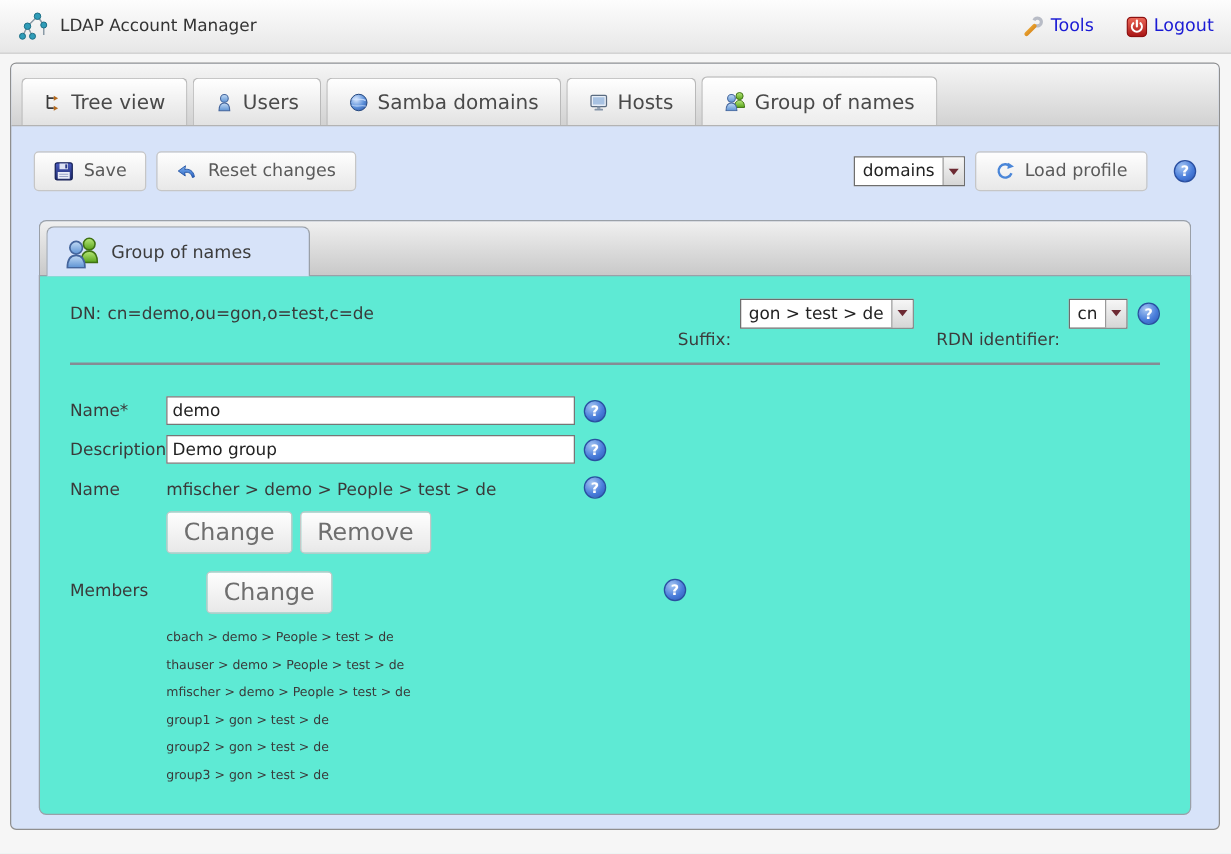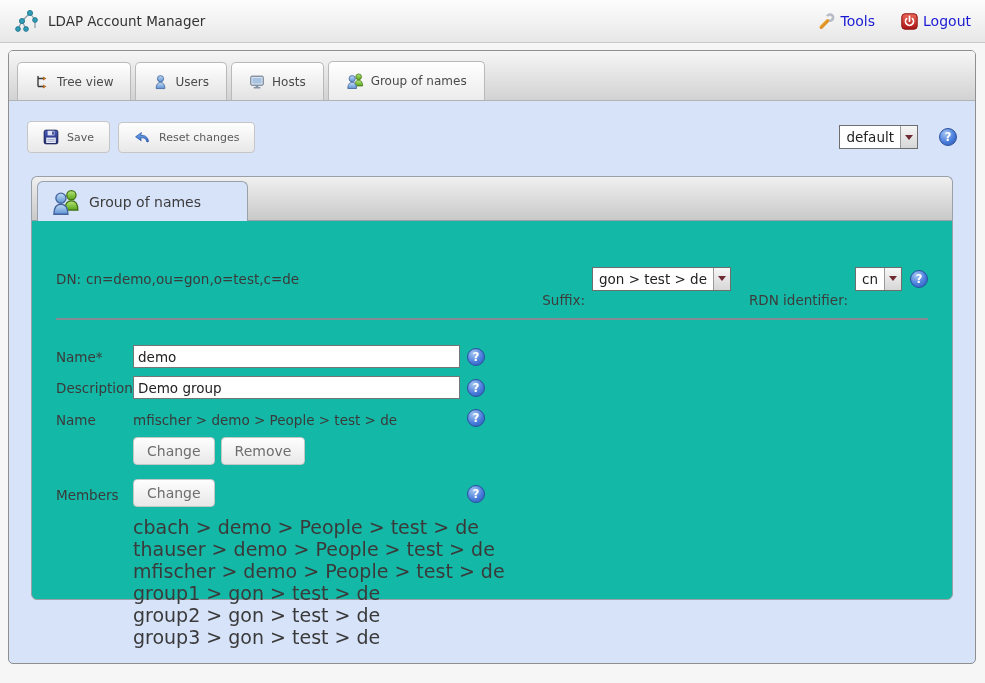--- a/index.html
+++ b/index.html
@@ -17,28 +17,28 @@
     font-size:14px; margin-left:26px; cursor:pointer; }
 
   
   .container { margin:7px 9px 0 8px; border:1px solid #8f8f8f; border-radius:5px;
     background:#d7e3f9; overflow:hidden; height:614px; }
 
   .tabstrip { background:linear-gradient(#f6f6f6,#d2d2d2); border-bottom:1px solid #b3b3b3;
     padding:11px 4px 0 4px; display:flex; align-items:flex-end; height:50px; }
   .tab { display:flex; align-items:center; gap:7px; background:linear-gradient(#ffffff,#e2e2e2);
     border:1px solid #b9b9b9; border-bottom:none; border-radius:5px 5px 0 0;
-    height:38px; padding:0 17px; margin-left:4px; color:#4a4a4a; font-size:12px; cursor:pointer; }
+    height:38px; padding:0 17px; margin-left:4px; color:#4a4a4a; font-size:16px; cursor:pointer; }
   .tab.active { background:linear-gradient(#ffffff,#ececec); height:39px; }
 
   
   .toolbar { display:flex; align-items:center; padding:20px 18px 0 18px; }
   .btn { display:inline-flex; align-items:center; gap:8px;
     background:linear-gradient(#fefefe,#e8e8e8); border:1px solid #c6c6c6; border-radius:4px;
-    color:#5a5a5a; font-size:11px; padding:7px 15px; cursor:pointer;
+    color:#5a5a5a; font-size:14px; padding:7px 15px; cursor:pointer;
     font-family:"DejaVu Sans","Liberation Sans",sans-serif; }
   .toolbar .btn { margin-right:8px; }
   .toolbar .spacer { flex:1; }
 
   .selectbox { display:inline-flex; align-items:stretch; background:#fff;
     border:1px solid #6e6e6e; height:24px; cursor:pointer; }
   .selectbox .sel-val { padding:3px 6px 0 6px; font-size:13.5px; color:#222; white-space:nowrap; }
   .selectbox .sel-btn { width:17px; background:linear-gradient(#f6f6f6,#d6d6d6);
     border-left:1px solid #9a9a9a; display:flex; align-items:center; justify-content:center; }
   .sel-arrow { width:0; height:0; border-left:4px solid transparent;
@@ -51,21 +51,21 @@
 
   
   .inner-wrap { margin:23px 22px 0 22px; }
   .gon-tabbar { display:flex; align-items:flex-end; padding-left:5px; height:44px;
     background:linear-gradient(#f0f0f0,#c9c9c9); border:1px solid #9aa0a8;
     border-bottom:none; border-radius:6px 6px 0 0; }
   .gon-tab { position:relative; bottom:-1px; z-index:2; display:flex; align-items:center; gap:9px;
     height:40px; padding:0 46px 0 13px; background:#d7e3f9; border:1px solid #9aa0a8;
     border-bottom:none; border-radius:6px 6px 0 0; font-size:14px; color:#3c3c3c; cursor:pointer; }
   .gon-panel { border:1px solid #9aa0a8; border-top:1px solid #9aa0a8;
-    border-radius:0 0 6px 6px; background:#14b8a6; padding:28px 24px 22px 24px; height:380px; }
+    border-radius:0 0 6px 6px; background:#5eead4; padding:0 24px 22px 24px; height:432px; }
 
   .dn-row { display:flex; align-items:center; }
   .dn-text { font-size:13.5px; color:#3a3a3a; }
   .dn-row .spacer { flex:1; }
   .dn-row .lbl { margin-right:7px; font-size:13.5px;margin-top:43px; }
   .dn-row .gap { width:18px; }
   .divider { height:2px; background:#868b94; margin-top:10px; }
 
   
   .form { margin-top:25px; }
@@ -73,25 +73,25 @@
   .f-label { width:77px; flex:none; font-size:13.5px; color:#3a3a3a; }
   .f-control { width:327px; flex:none; }
   .f-control input { width:100%; height:23px; border:1px solid #767676; background:#fff;
     font-family:"DejaVu Sans","Liberation Sans",sans-serif; font-size:13.5px;
     color:#222; padding:1px 4px; }
   .f-help { margin-left:7px; }
   .row-top { align-items:flex-start; }
   .row-top .f-label { padding-top:3px; }
   .owner-value { font-size:13.5px; color:#3a3a3a; padding-top:3px; }
   .btn-row { margin-top:9px; display:flex; gap:6px; }
-  .btn.small { padding:5px 13px; font-size:14px; color:#6e6e6e; }
+  .btn.small { padding:5px 13px; font-size:19px; color:#6e6e6e; }
   .owner-block { margin-top:10px; }
-  .members-block { margin-top:14px; }
+  .members-block { margin-top:14px;gap:32px; }
   .member-list { margin:9px 0 0 77px; }
-  .member-item { font-size:19px; color:#3a3a3a; line-height:22px; }
+  .member-item { font-size:10px; color:#3a3a3a; line-height:22px; }
 </style>
 </head>
 <body>
 
 <svg width="0" height="0" style="position:absolute" aria-hidden="true">
   <defs>
     <linearGradient id="gPawnBlue" x1="0" y1="0" x2="0" y2="1">
       <stop offset="0" stop-color="#c2dbf5"></stop>
         <stop offset="1" stop-color="#5e93d4"></stop>
     </linearGradient>
@@ -179,20 +179,30 @@
         <svg width="15" height="16" viewBox="0 0 16 17">
           <circle cx="8" cy="5" r="3.3" fill="url(#gPawnBlue)" stroke="#44659c" stroke-width="0.9"></circle>
           <path d="M3.4 15.5 C3.4 10.8 5.4 9 8 9 C10.6 9 12.6 10.8 12.6 15.5 Z" fill="url(#gPawnBlue)" stroke="#44659c" stroke-width="0.9"></path>
         </svg>
       </span>
       <span>Users</span>
     </div>
     <div class="tab">
       <span style="display:flex">
         <svg width="16" height="16" viewBox="0 0 16 16">
+          <circle cx="8" cy="8" r="6.6" fill="url(#gGlobe)" stroke="#24477e" stroke-width="0.8"></circle>
+          <path d="M3 5 C6 7 10 4 13.5 6.5" stroke="#cfe2ff" stroke-width="1.1" fill="none" opacity="0.8"></path>
+          <path d="M2.5 10 C6 12 11 9.5 13.8 11" stroke="#cfe2ff" stroke-width="1.1" fill="none" opacity="0.6"></path>
+        </svg>
+      </span>
+      <span>Samba domains</span>
+    </div>
+    <div class="tab">
+      <span style="display:flex">
+        <svg width="16" height="16" viewBox="0 0 16 16">
           <rect x="1.8" y="2.2" width="12.4" height="9" rx="1" fill="#e6edf6" stroke="#5a6b80" stroke-width="1"></rect>
           <rect x="3.4" y="3.8" width="9.2" height="5.8" fill="#a8c2e2"></rect>
           <rect x="6.7" y="11.2" width="2.6" height="1.8" fill="#8494a8"></rect>
           <rect x="4.6" y="13" width="6.8" height="1.4" rx="0.5" fill="#8494a8"></rect>
         </svg>
       </span>
       <span>Hosts</span>
     </div>
     <div class="tab active">
       <span style="display:flex">
@@ -227,25 +237,34 @@
     <button class="btn">
       <span style="display:flex">
         <svg width="17" height="15" viewBox="0 0 17 15">
           <path d="M14.5 11.5 C14 6.5 10 4.8 6.8 5.6 L7.4 2.6 L1.6 6.8 L7.2 10.8 L6.7 8 C9.6 7.4 12.3 8.6 12.9 12 Z" fill="url(#gBlueArr)" stroke="#2050a0" stroke-width="0.7" stroke-linejoin="round"></path>
         </svg>
       </span>
       <span>Reset changes</span>
     </button>
     <span class="spacer"></span>
     <span class="selectbox" style="margin-right:8px">
-      <span class="sel-val">default</span>
+      <span class="sel-val">domains</span>
       <span class="sel-btn">
           <span class="sel-arrow"></span>
         </span>
     </span>
+    <button class="btn">
+      <span style="display:flex">
+        <svg width="16" height="16" viewBox="0 0 16 16">
+          <path d="M13.2 9.6 A5.3 5.3 0 1 1 12.1 4.1" fill="none" stroke="#4a86d8" stroke-width="1.9"></path>
+          <path d="M10.6 1.2 L15.2 4.2 L9.9 6.2 Z" fill="#4a86d8"></path>
+        </svg>
+      </span>
+      <span>Load profile</span>
+    </button>
     <span class="helpicon" style="margin-left:13px">?</span>
   </div>
 
   <div class="inner-wrap">
     <div class="gon-tabbar">
       <div class="gon-tab">
         <span style="display:flex">
           <svg width="29" height="26" viewBox="0 0 19 17">
             <g transform="translate(6,-0.5) scale(0.92)">
               <circle cx="8" cy="5" r="3.3" fill="url(#gPawnGreen)" stroke="#3f7212" stroke-width="0.9"></circle>

